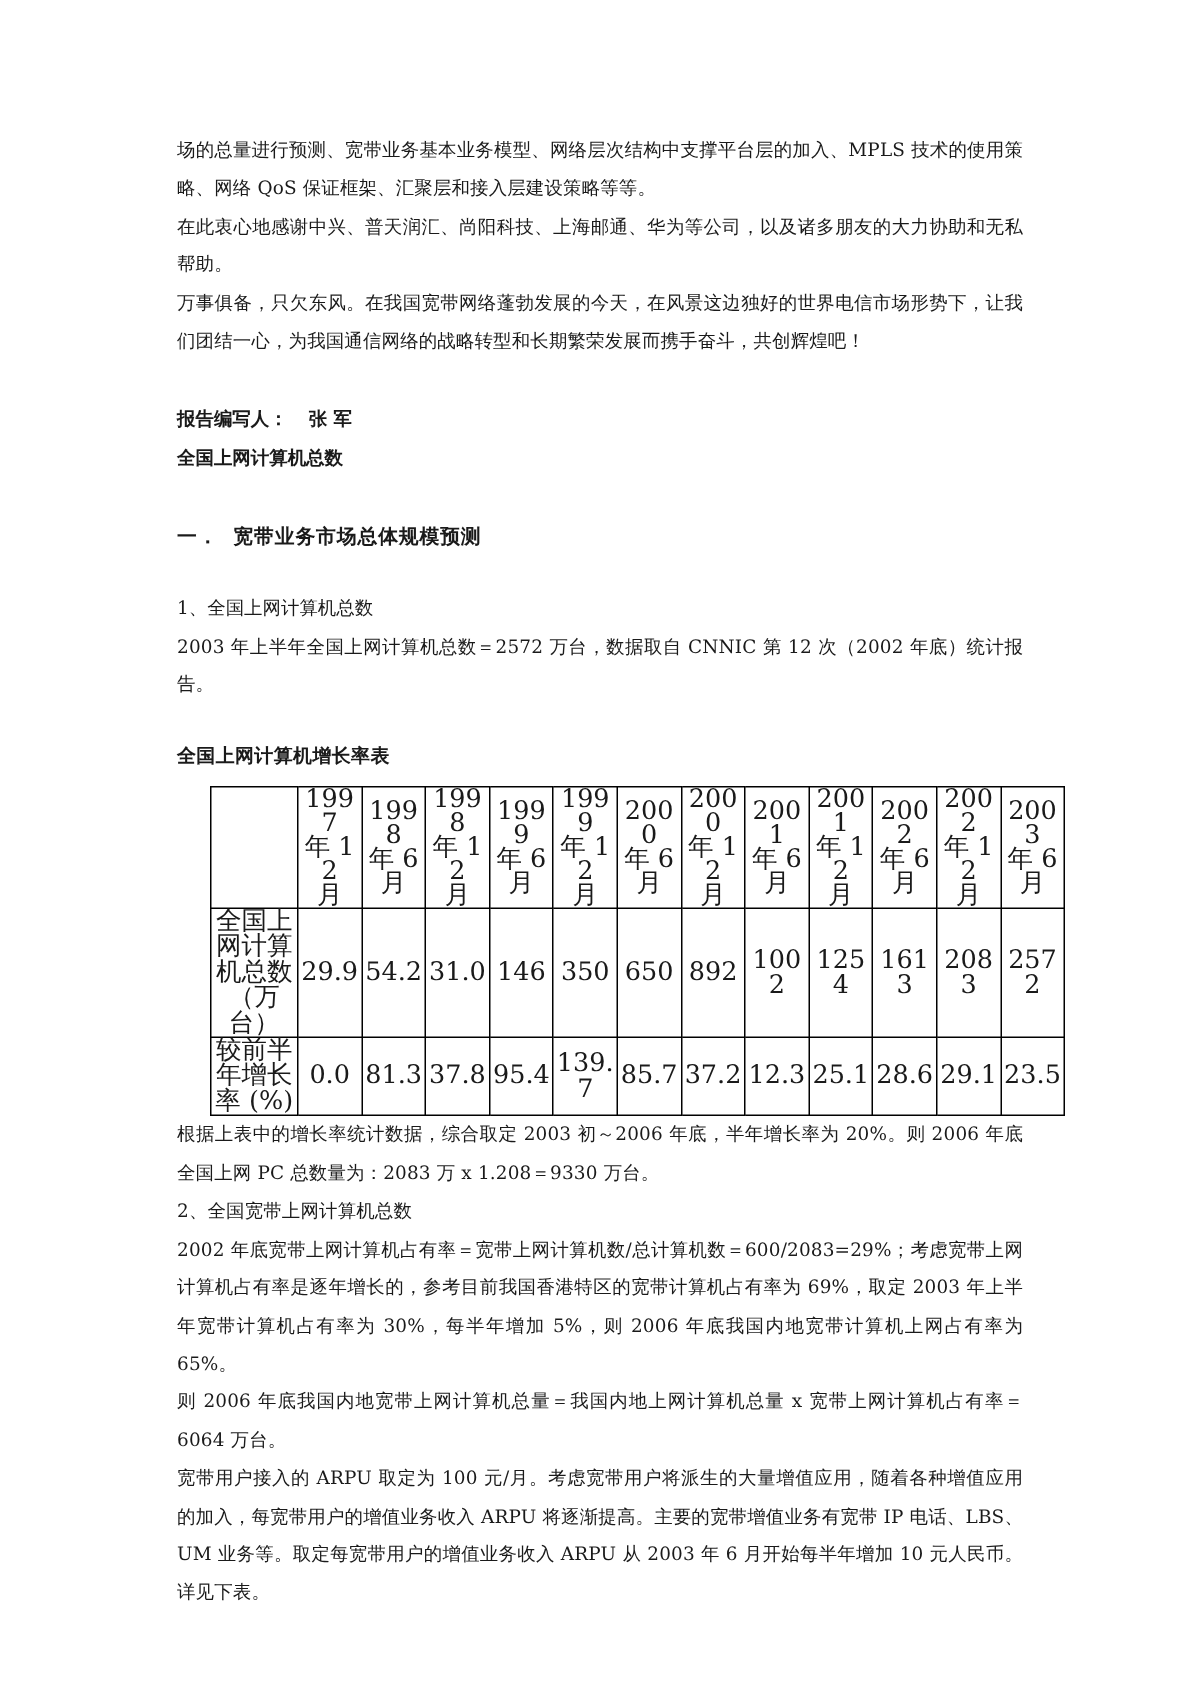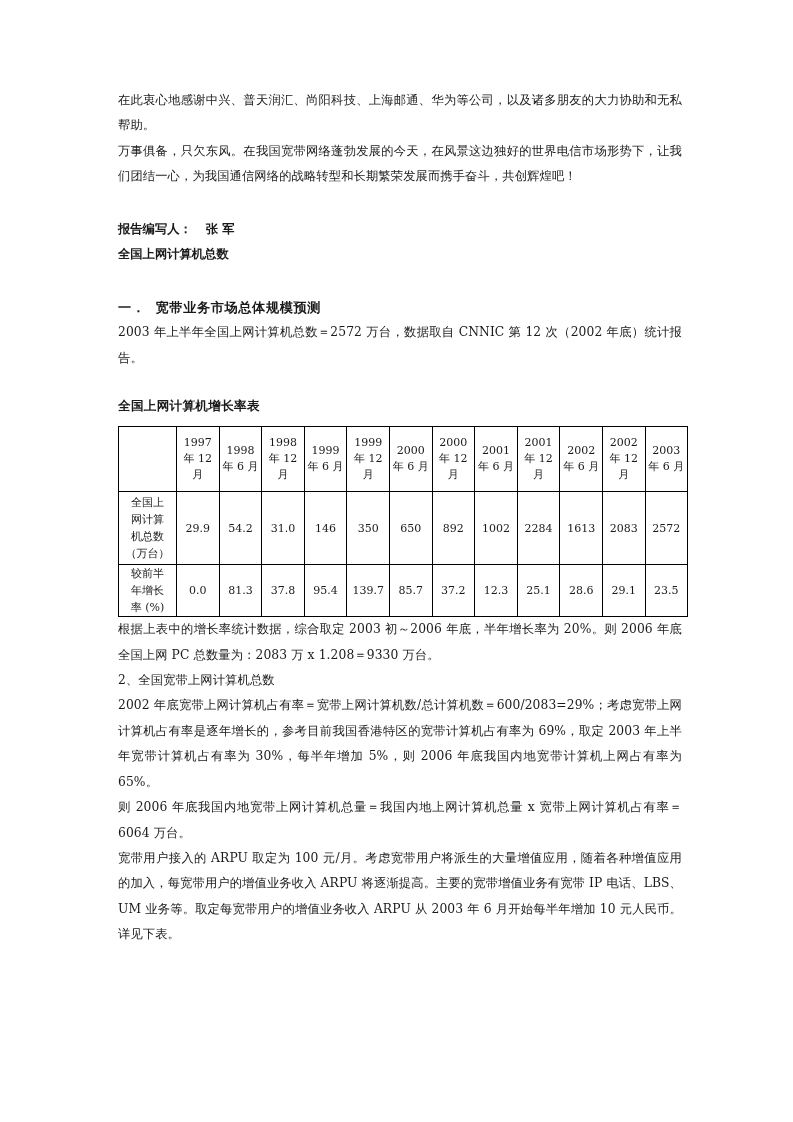--- a/index.html
+++ b/index.html
@@ -81,21 +81,22 @@
     font-weight: bold;
     line-height: 22px;
     letter-spacing: 0.3px;
   }
 
   table.growth-table {
     margin-top: 9px;
     border-collapse: collapse;
     table-layout: fixed;
     width: 570px;
-    font-size: 11px;
+    font-size: 17px;
+    margin-left: 22px;
   }
   table.growth-table td, table.growth-table th {
     border: 1.3px solid #000000;
     padding: 0;
     vertical-align: middle;
     text-align: center;
     font-weight: normal;
     line-height: 17px;
     word-break: break-all;
   }
@@ -124,30 +125,32 @@
 
   .after-table { margin-top: 31px; }
   .tail-para { margin-top: 0; }
 </style>
 </head>
 <body>
 
 <div class="page">
   <div class="content">
 
+    <p class="body-line">场的总量进行预测、宽带业务基本业务模型、网络层次结构中支撑平台层的加入、MPLS 技术的使用策略、网络 QoS 保证框架、汇聚层和接入层建设策略等等。</p>
     <p class="body-line">在此衷心地感谢中兴、普天润汇、尚阳科技、上海邮通、华为等公司，以及诸多朋友的大力协助和无私帮助。</p>
     <p class="body-line">万事俱备，只欠东风。在我国宽带网络蓬勃发展的今天，在风景这边独好的世界电信市场形势下，让我们团结一心，为我国通信网络的战略转型和长期繁荣发展而携手奋斗，共创辉煌吧！</p>
 
     <div class="signature-block">
       <span class="sig-line"><span>报告编写人：</span><span class="sig-spacer"></span><span>张 军</span></span>
       <span class="sig-line">全国上网计算机总数</span>
     </div>
 
     <h2 class="section-heading"><span class="sh-num">一．</span><span>宽带业务市场总体规模预测</span></h2>
 
+    <p class="subhead">1、全国上网计算机总数</p>
     <p class="para">2003 年上半年全国上网计算机总数＝2572 万台，数据取自 CNNIC 第 12 次（2002 年底）统计报告。</p>
 
     <p class="table-caption">全国上网计算机增长率表</p>
 
     <table class="growth-table">
       <colgroup>
         <col class="col-label">
         <col class="col-data">
           <col class="col-data">
           <col class="col-data">
@@ -229,21 +232,21 @@
               <span class="val">（万台）</span>
             </td>
           <td>29.9</td>
           <td>54.2</td>
           <td>31.0</td>
           <td>146</td>
           <td>350</td>
           <td>650</td>
           <td>892</td>
           <td>1002</td>
-          <td>2284</td>
+          <td>1254</td>
           <td>1613</td>
           <td>2083</td>
           <td>2572</td>
         </tr>
         <tr class="rate-row">
           <td class="rowhead">
               <span class="val">较前半</span>
               <span class="val">年增长</span>
               <span class="val">率 (%)</span>
             </td>

